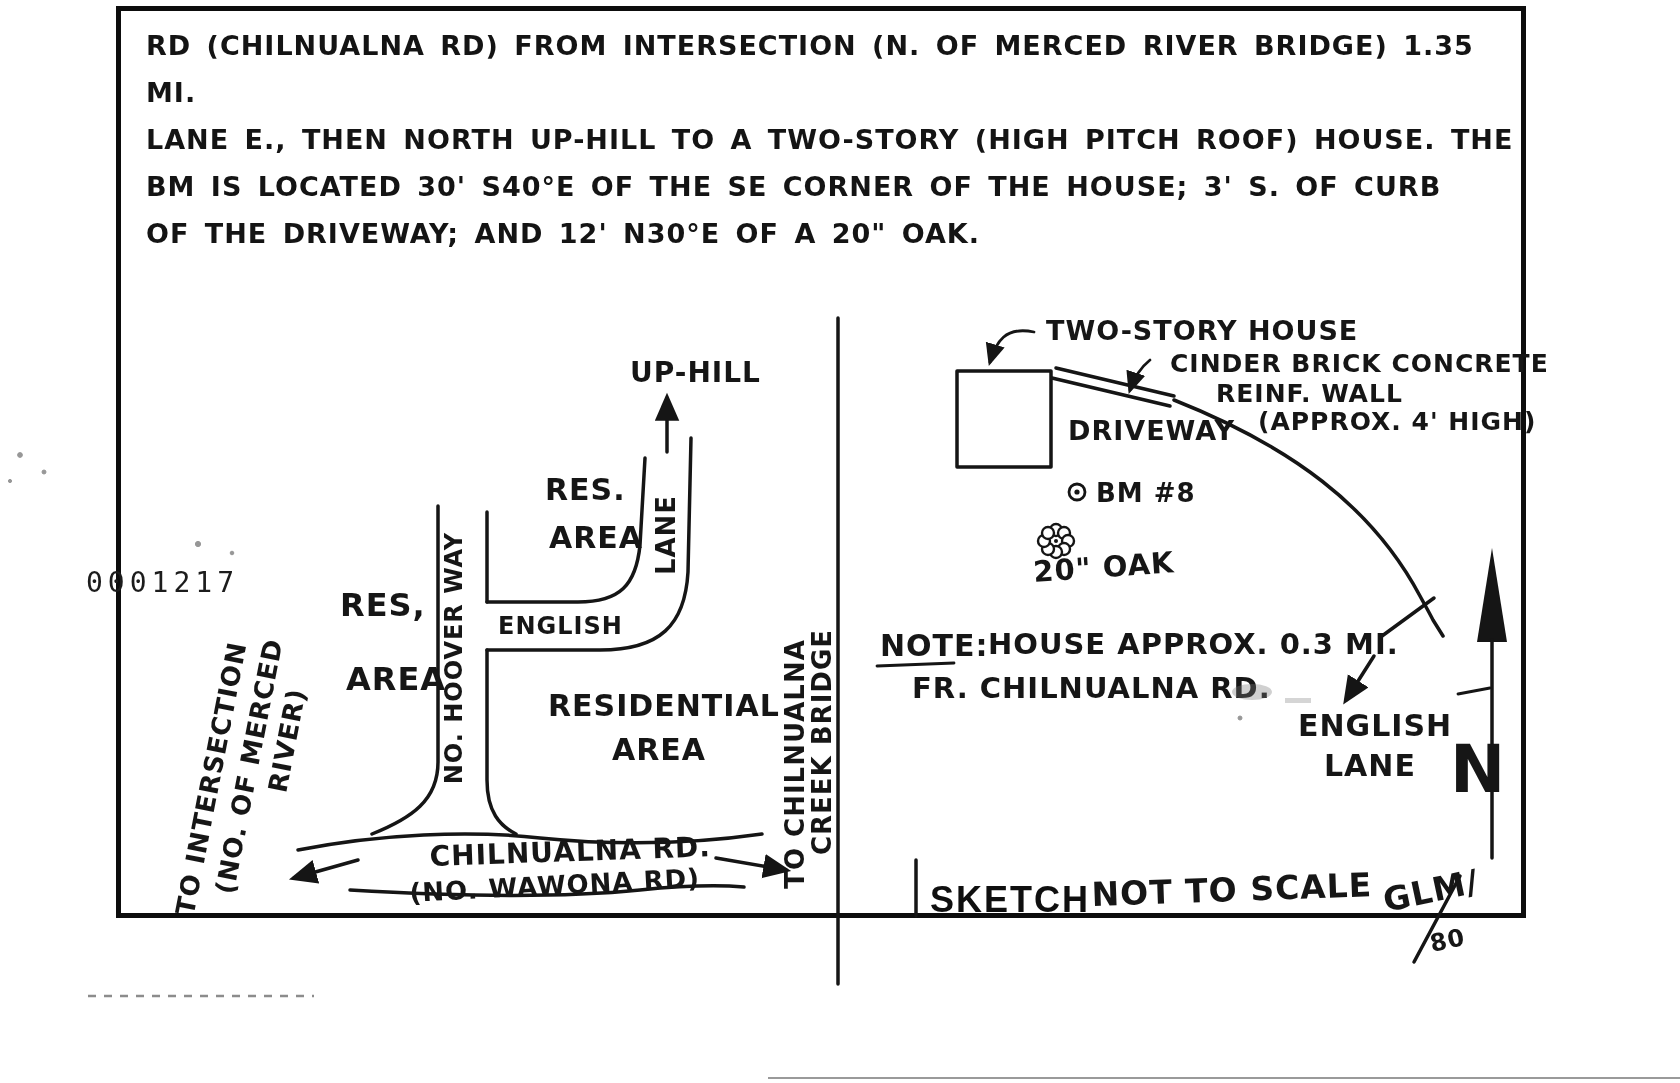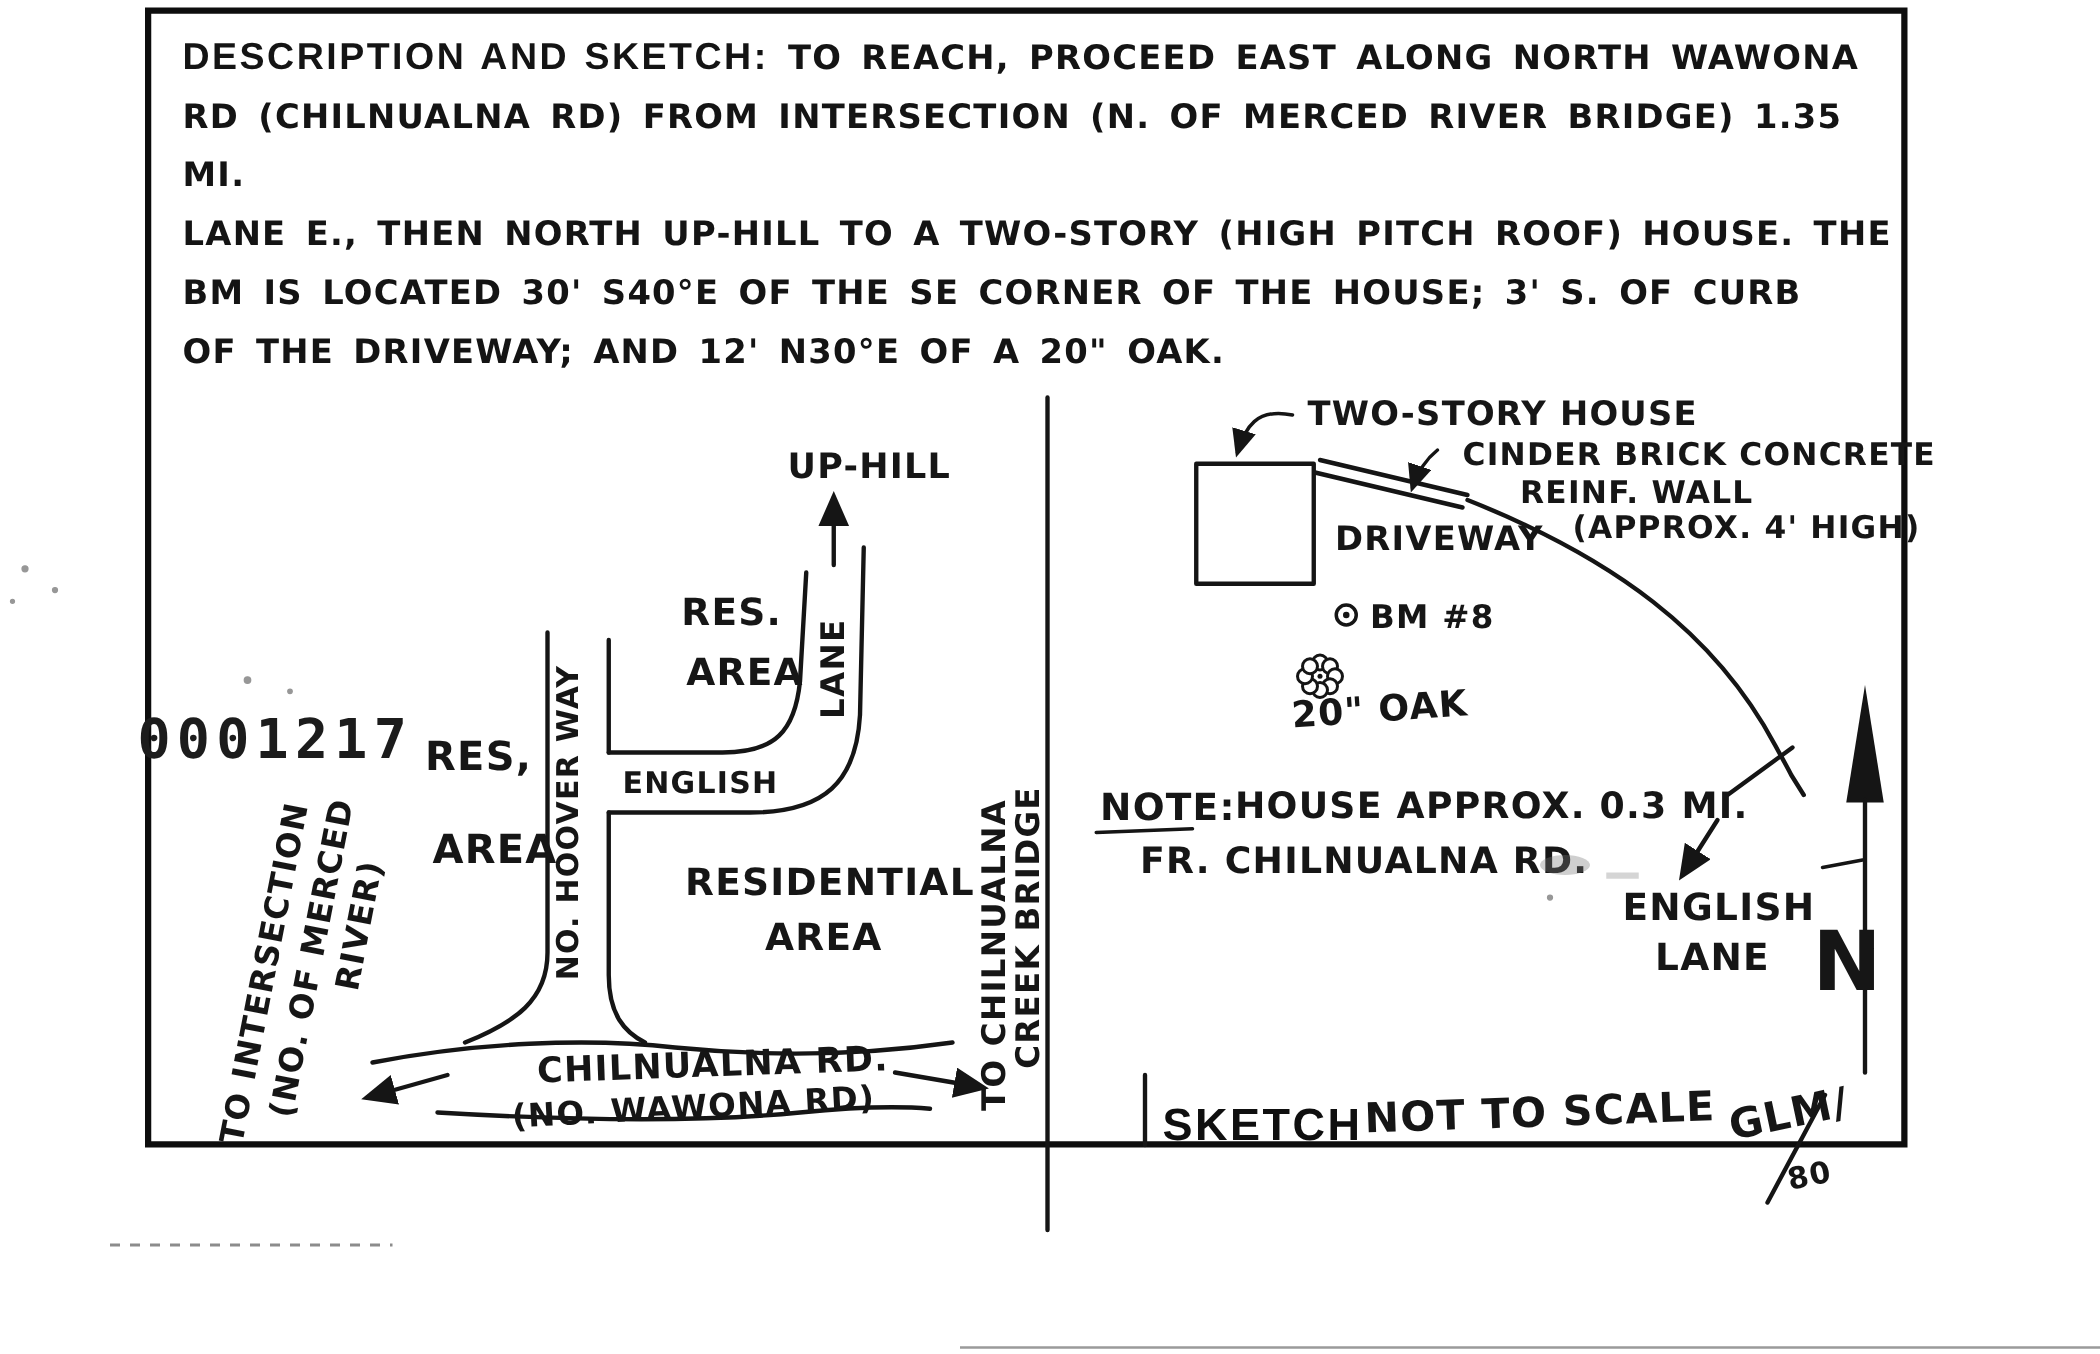--- a/index.html
+++ b/index.html
@@ -6,41 +6,37 @@
   .page{position:relative;width:1680px;height:1083px;background:#ffffff;overflow:hidden;
         font-family:"DejaVu Sans",sans-serif;color:#161616;}
   .doc-border{position:absolute;left:116px;top:6px;width:1400px;height:902px;
         border:5px solid #0d0d0d;z-index:1;}
   .desc{position:absolute;left:146px;top:22px;width:1372px;z-index:3;
         font-family:"DejaVu Sans",sans-serif;font-weight:bold;font-size:27px;
         line-height:47px;letter-spacing:1px;word-spacing:5px;color:#141414;}
   .desc .title{font-family:"Liberation Sans",sans-serif;font-weight:bold;
         font-size:30px;letter-spacing:2px;word-spacing:2px;}
   .stamp{position:absolute;left:86px;top:566px;z-index:3;
-        font-family:"DejaVu Sans Mono",monospace;font-weight:bold;font-size:44px;
-        letter-spacing:5px;color:#1c1c1c;margin-left:24px;}
+        font-family:"DejaVu Sans Mono",monospace;font-weight:normal;font-size:28px;
+        letter-spacing:5px;color:#1c1c1c;}
   svg.sketch{position:absolute;left:0;top:0;z-index:4;}
   .ln{stroke:#151515;stroke-width:3.5;fill:none;stroke-linecap:round;stroke-linejoin:round;}
   .thin{stroke-width:2.8;}
   .hand{font-family:"DejaVu Sans",sans-serif;font-weight:bold;fill:#161616;letter-spacing:1px;}
   .print{font-family:"Liberation Sans",sans-serif;font-weight:bold;fill:#0f0f0f;letter-spacing:2px;}
   .art{stroke:#979797;fill:#979797;}
 </style>
 </head>
 <body>
 
 <div class="page">
 
   <div class="doc-border"></div>
 
   <div class="desc">
-    <div>
-      <span class="title">DESCRIPTION AND SKETCH:</span>
-      <span>TO REACH, PROCEED EAST ALONG NORTH WAWONA</span>
-    </div>
     <div>RD (CHILNUALNA RD) FROM INTERSECTION (N. OF MERCED RIVER BRIDGE) 1.35 MI.</div>
     <div>LANE E., THEN NORTH UP-HILL TO A TWO-STORY (HIGH PITCH ROOF) HOUSE.   THE</div>
     <div>BM IS LOCATED 30' S40°E OF THE SE CORNER OF THE HOUSE; 3' S. OF CURB</div>
     <div>OF THE DRIVEWAY; AND 12' N30°E OF A 20" OAK.</div>
   </div>
 
   <div class="stamp">0001217</div>
 
   <svg class="sketch" width="1680" height="1083" viewBox="0 0 1680 1083">
     <defs>

